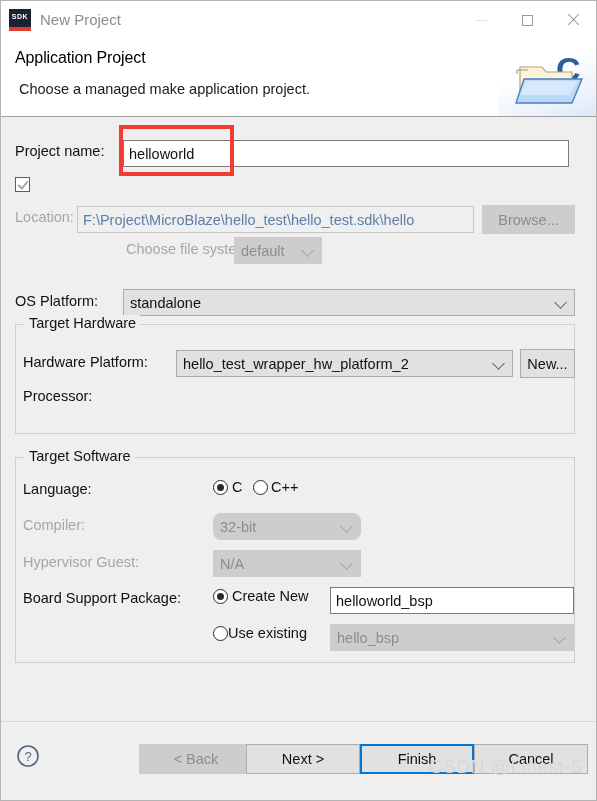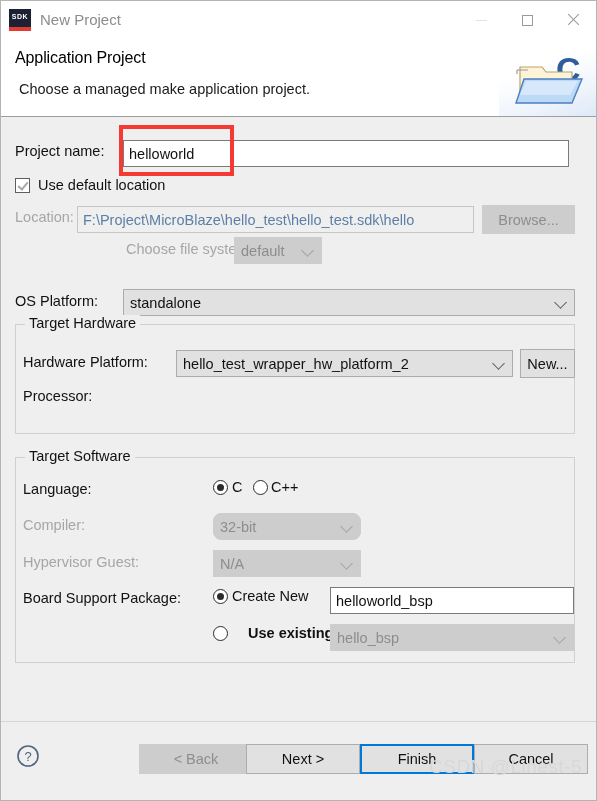--- a/index.html
+++ b/index.html
@@ -402,21 +402,20 @@
 
   <div class="body">
 
     <div class="abs row" style="left:14px; top:26px;">
       <span class="lbl">Project name:</span>
     </div>
     <div class="abs tinput" style="left:122px; top:23px; width:446px;" title="helloworld">helloworld</div>
 
     <div class="abs row" style="left:14px; top:60px;">
       <span class="cbox checked"></span>
-      <span class="lbl">Use default location</span>
     </div>
 
     <div class="abs row" style="left:14px; top:92px;">
       <span class="lbl dim">Location:</span>
     </div>
     <div class="abs tinput disabled" style="left:76px; top:89px; width:397px; overflow:hidden; white-space:nowrap;">F:\Project\MicroBlaze\hello_test\hello_test.sdk\hello</div>
     <div class="abs pbtn disabled" style="left:481px; top:88px; width:93px;">Browse...</div>
 
     <div class="abs row" style="left:125px; top:124px;">
       <span class="lbl dim">Choose file system:</span>
@@ -487,21 +486,21 @@
       <span class="lbl">Board Support Package:</span>
     </div>
     <div class="abs row" style="left:212px; top:471px;">
       <span class="radio on"></span>
       <span class="lbl" style="margin-left:4px;">Create New</span>
     </div>
     <div class="abs tinput" style="left:329px; top:470px; width:244px;">helloworld_bsp</div>
 
     <div class="abs row" style="left:212px; top:508px;">
       <span class="radio"></span>
-      <span class="lbl" style="margin-left:20px;font-weight:bold;">Use existing</span>
+      <span class="lbl" style="margin-left:0;">Use existing</span>
     </div>
     <div class="abs combo disabled" style="left:329px; top:507px; width:244px;">
       <span>hello_bsp</span>
       <span class="caret"></span>
     </div>
 
   </div>
 
   <div class="footer">
     <div class="help-icon">

